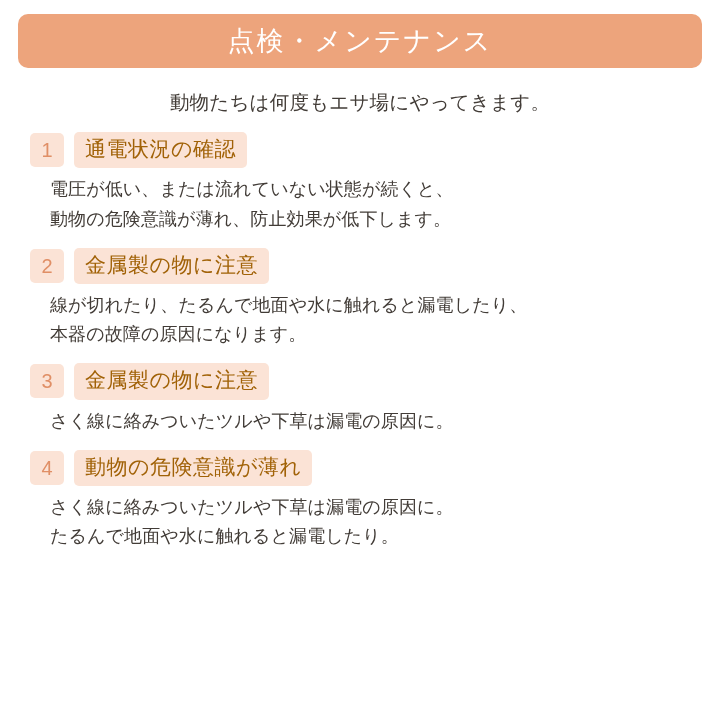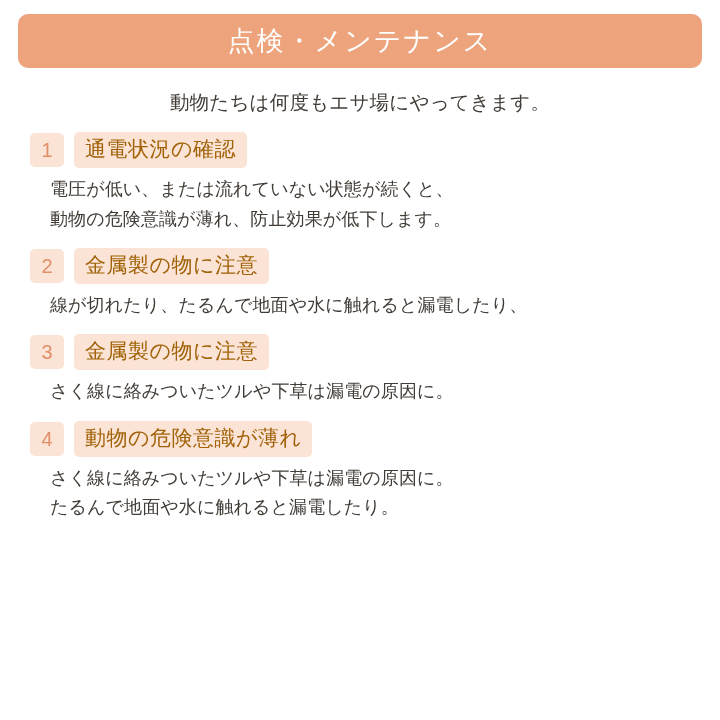--- a/index.html
+++ b/index.html
@@ -127,20 +127,21 @@
       </div>
     </div>
 
     <div class="step">
       <div class="step-head">
         <div class="step-num">2</div>
         <div class="step-title">金属製の物に注意</div>
       </div>
       <div class="step-body">
         <span class="line">線が切れたり、たるんで地面や水に触れると漏電したり、</span>
+        <span class="line">本器の故障の原因になります。</span>
       </div>
     </div>
 
     <div class="step">
       <div class="step-head">
         <div class="step-num">3</div>
         <div class="step-title">金属製の物に注意</div>
       </div>
       <div class="step-body">
         <span class="line">さく線に絡みついたツルや下草は漏電の原因に。</span>

